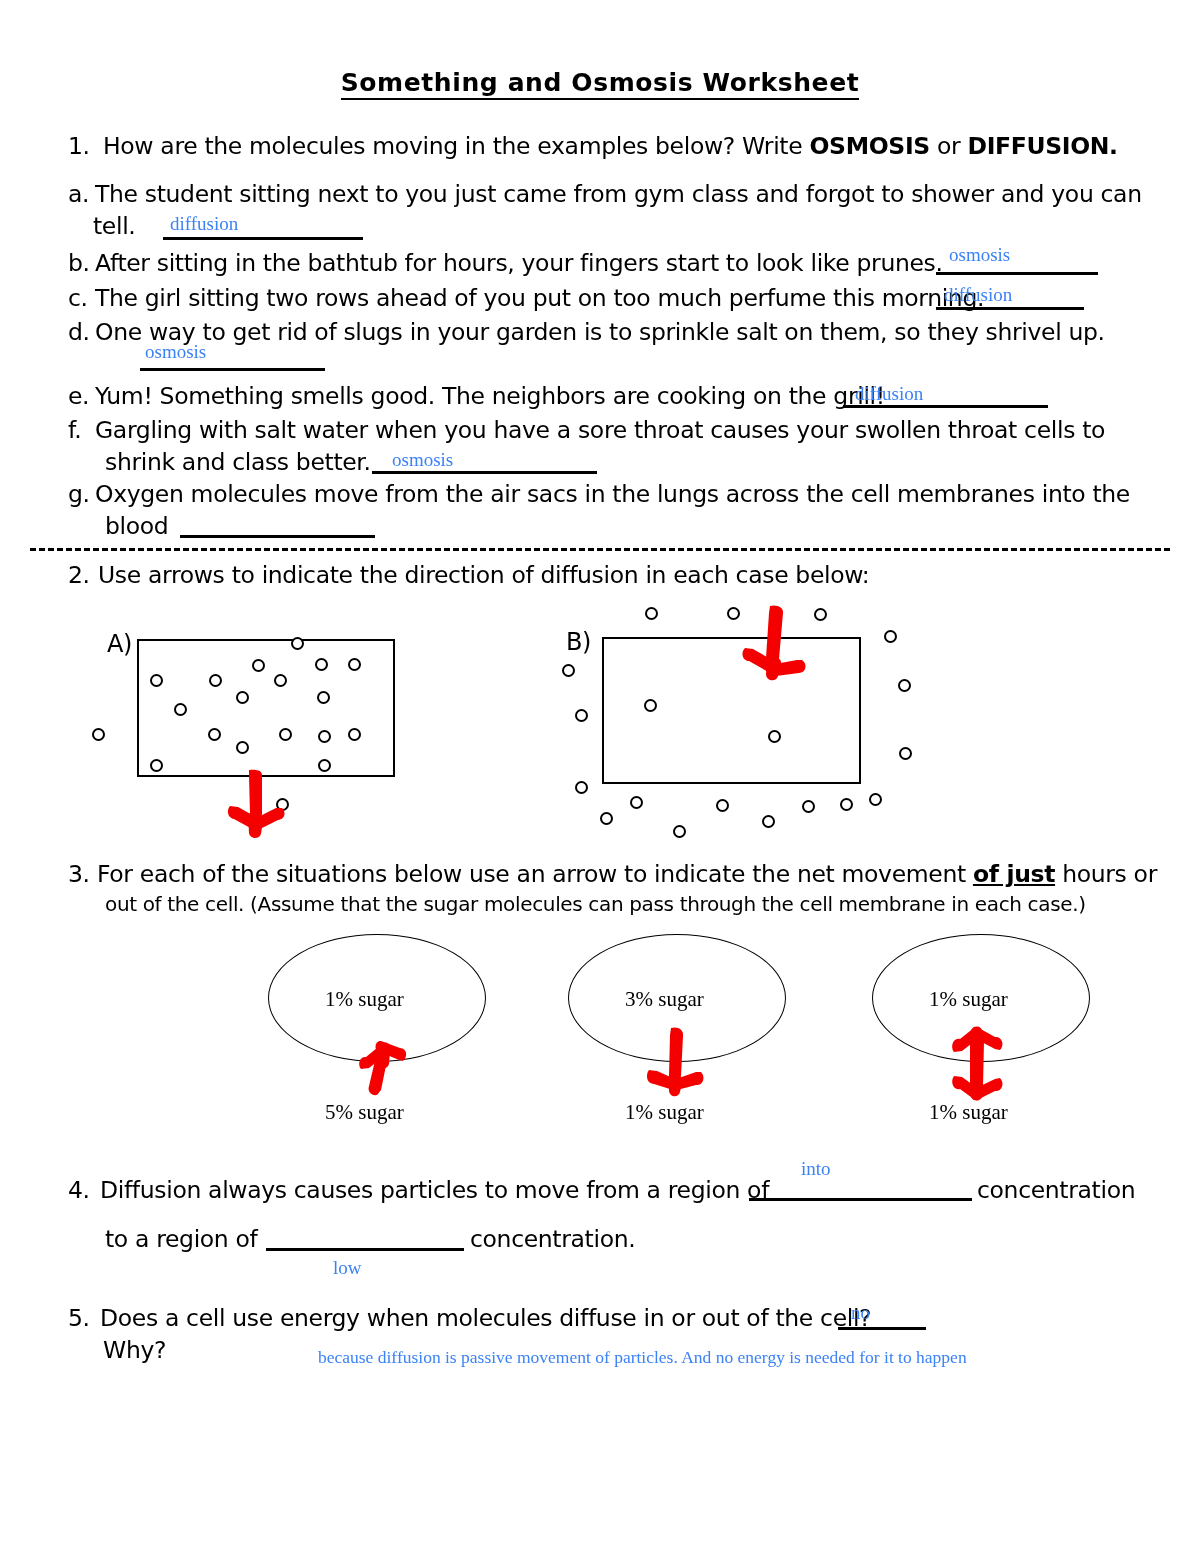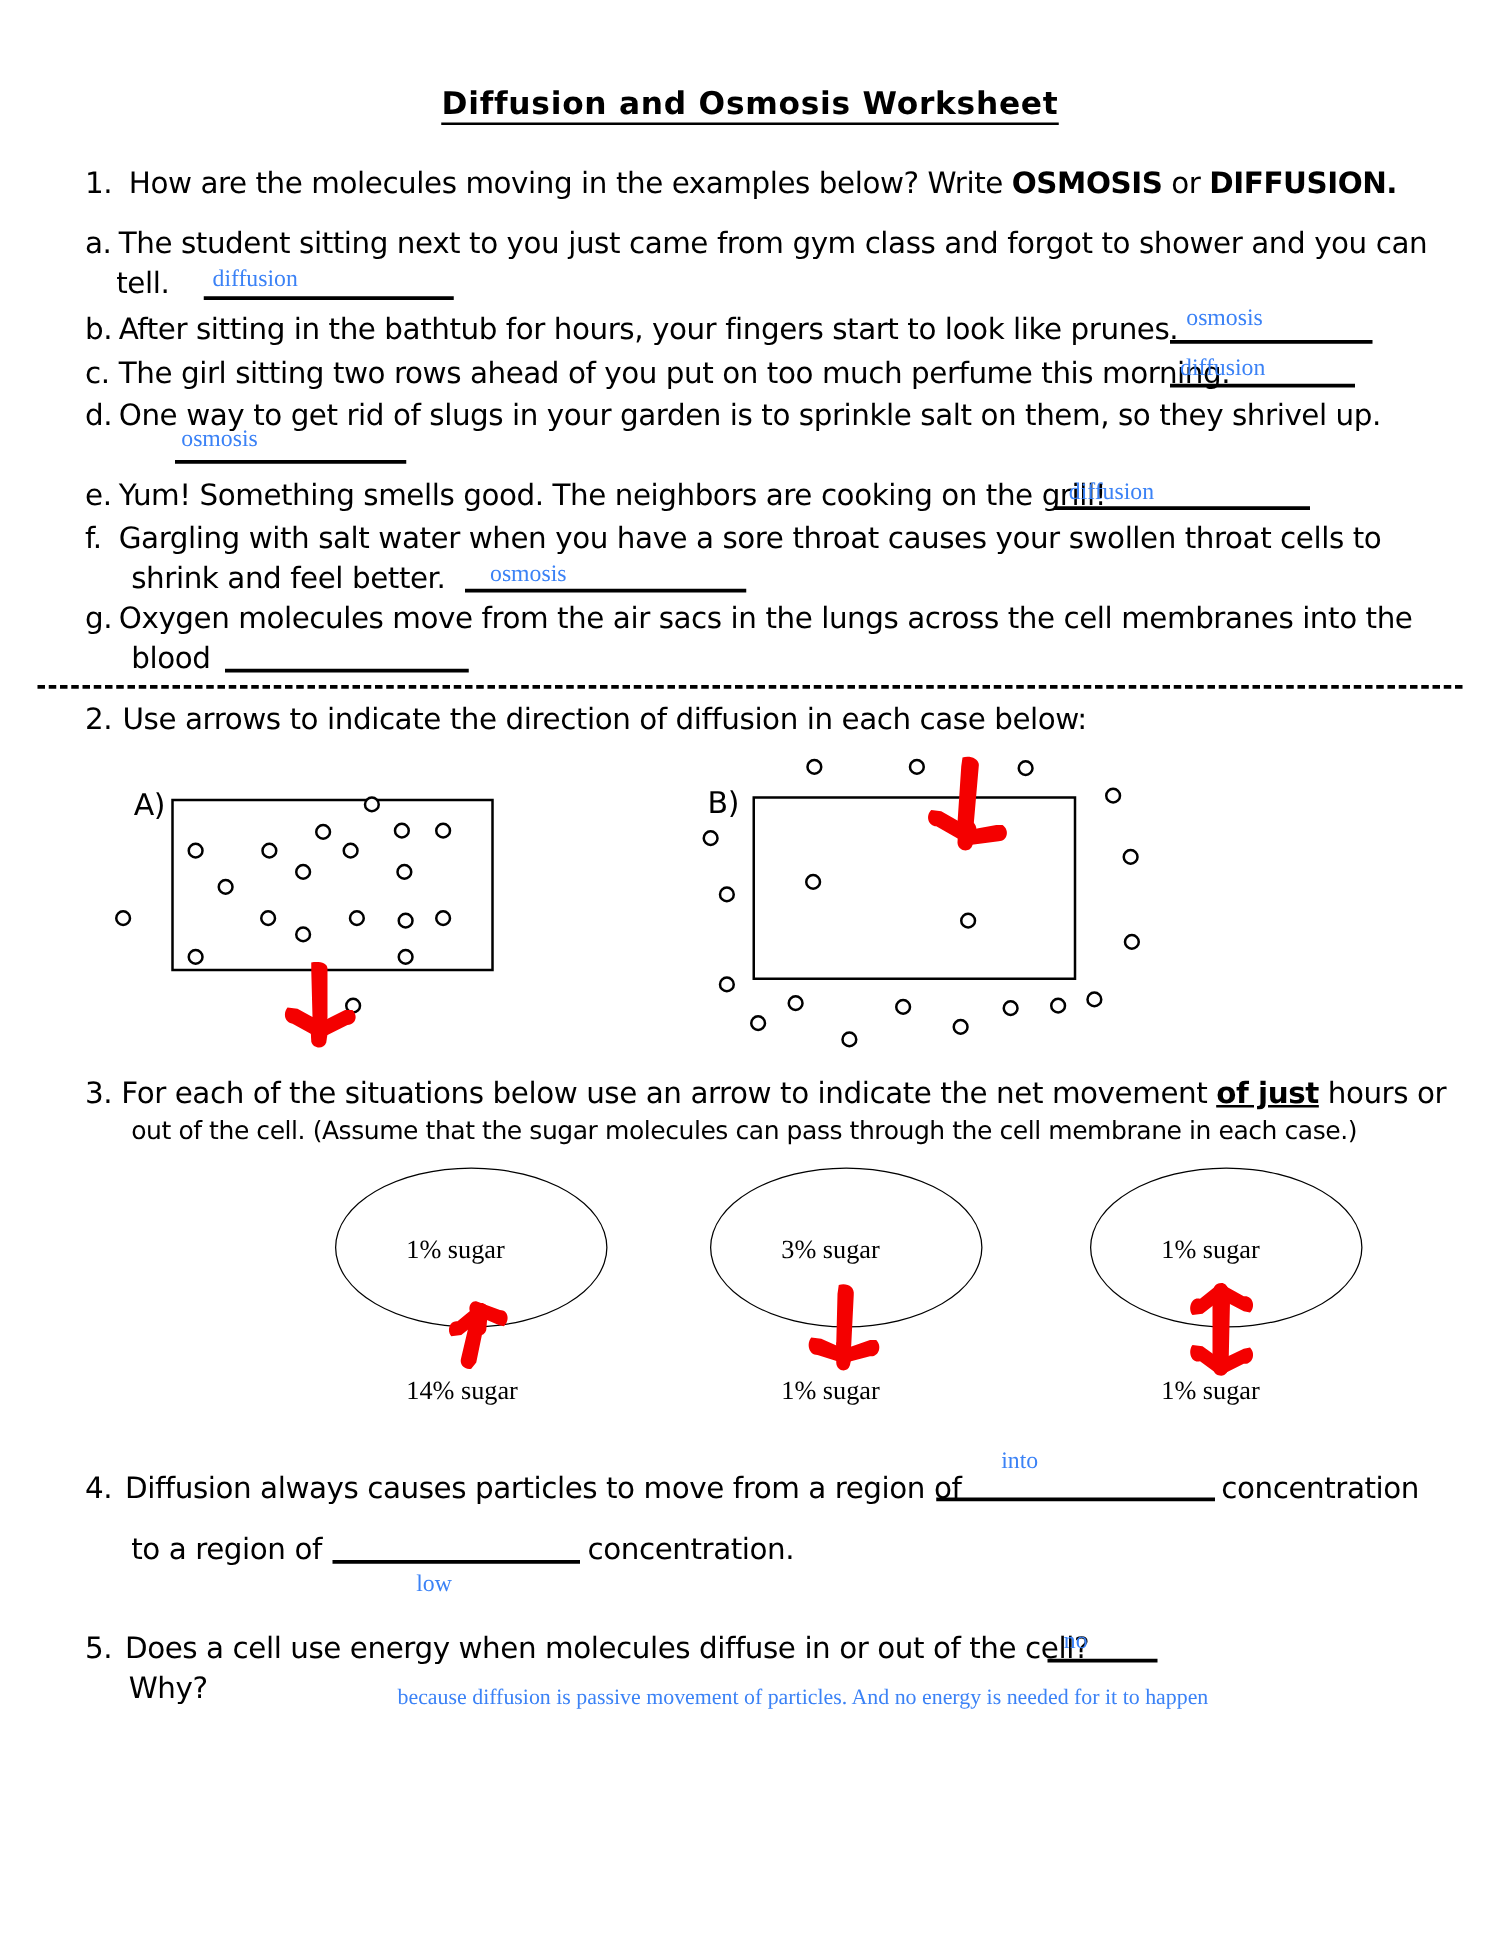--- a/index.html
+++ b/index.html
@@ -107,21 +107,21 @@
   
   .arrow { position: absolute; }
 
   
   b.ul { text-decoration: underline; }
 </style>
 </head>
 <body>
 
 <div class="abs ws" id="title">
-  <span>Diffusion and Osmosis Worksheet</span>
+  <span>Something and Osmosis Worksheet</span>
 </div>
 
 <div class="abs ws" style="left:68px; top:133px;">1.</div>
 <div class="abs ws" style="left:103px; top:133px;">
   <span>How are the molecules moving in the examples below?  Write </span><b>OSMOSIS</b><span> or </span><b>DIFFUSION.</b>
 </div>
 
 <div class="abs ws" style="left:68px; top:181px;">a.</div>
 <div class="abs ws" style="left:95px; top:181px;">The student sitting next to you just came from gym class and forgot to shower and you can</div>
 <div class="abs ws" style="left:93px; top:213px;">tell.</div>
@@ -143,21 +143,21 @@
 <div class="blank" style="left:140px; top:368px; width:185px;"></div>
 <div class="hand" style="left:145px; top:342px;">osmosis</div>
 
 <div class="abs ws" style="left:68px; top:383px;">e.</div>
 <div class="abs ws" style="left:95px; top:383px;">Yum! Something smells good. The neighbors are cooking on the grill!</div>
 <div class="blank" style="left:843px; top:405px; width:205px;"></div>
 <div class="hand" style="left:855px; top:384px;">diffusion</div>
 
 <div class="abs ws" style="left:68px; top:417px;">f.</div>
 <div class="abs ws" style="left:95px; top:417px;">Gargling with salt water when you have a sore throat causes your swollen throat cells to</div>
-<div class="abs ws" style="left:105px; top:449px;">shrink and feel better.</div>
+<div class="abs ws" style="left:105px; top:449px;">shrink and class better.</div>
 <div class="blank" style="left:372px; top:471px; width:225px;"></div>
 <div class="hand" style="left:392px; top:450px;">osmosis</div>
 
 <div class="abs ws" style="left:68px; top:481px;">g.</div>
 <div class="abs ws" style="left:95px; top:481px;text-align:center;">Oxygen molecules move from the air sacs in the lungs across the cell membranes into the</div>
 <div class="abs ws" style="left:105px; top:513px;">blood</div>
 <div class="blank" style="left:180px; top:535px; width:195px;"></div>
 <div class="hand" style="left:195px; top:513px;"></div>
 
 <div class="abs" id="divider"></div>
@@ -236,21 +236,21 @@
 </div>
 
 <div class="abs ws" style="left:68px; top:861px;">3.</div>
 <div class="abs ws" style="left:97px; top:861px;">
   <span>For each of the situations below use an arrow to indicate the net movement </span><b class="ul">of just</b><span> hours or</span>
 </div>
 <div class="abs ws" style="left:105px; top:893px; font-size:20px;">out of the cell.  (Assume that the sugar molecules can pass through the cell membrane in each case.)</div>
 
 <div class="cell" style="left:268px; top:934px;"></div>
 <div class="cell-label" style="left:325px; top:987px;">1% sugar</div>
-<div class="cell-label" style="left:325px; top:1100px;">14% sugar</div>
+<div class="cell-label" style="left:325px; top:1100px;">5% sugar</div>
 <div class="arrow" style="left:355px; top:1033px; width:58px; height:68px;">
   <svg width="58" height="68" viewBox="0 0 58 68">
     <g fill="#f40000">
       <path d="M22 62 C17 63 12 59 14 53 L23 15 C25 8 36 11 34 18 L26 57 Z"></path>
       <path d="M6 36 C2 31 5 23 11 24 L28 10 C34 7 39 17 33 20 L14 35 Z"></path>
       <path d="M48 28 C53 24 52 15 45 15 L26 8 C20 7 18 18 25 19 L44 27 Z"></path>
       <path d="M21 16 C26 10 35 12 35 19 L34 31 C32 38 22 36 21 29 Z"></path>
     </g>
   </svg>
 </div>

